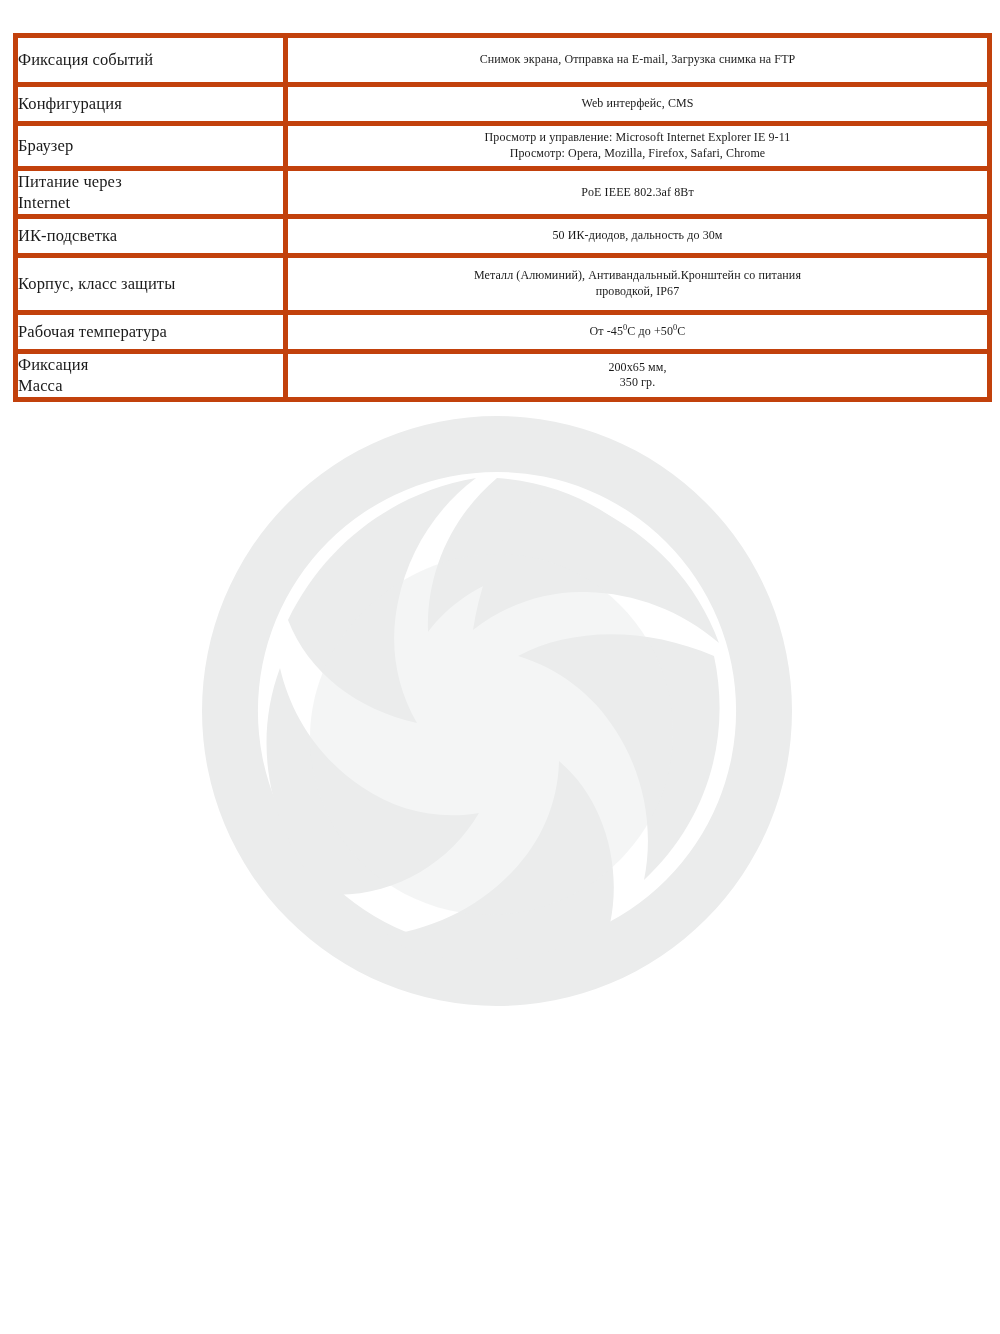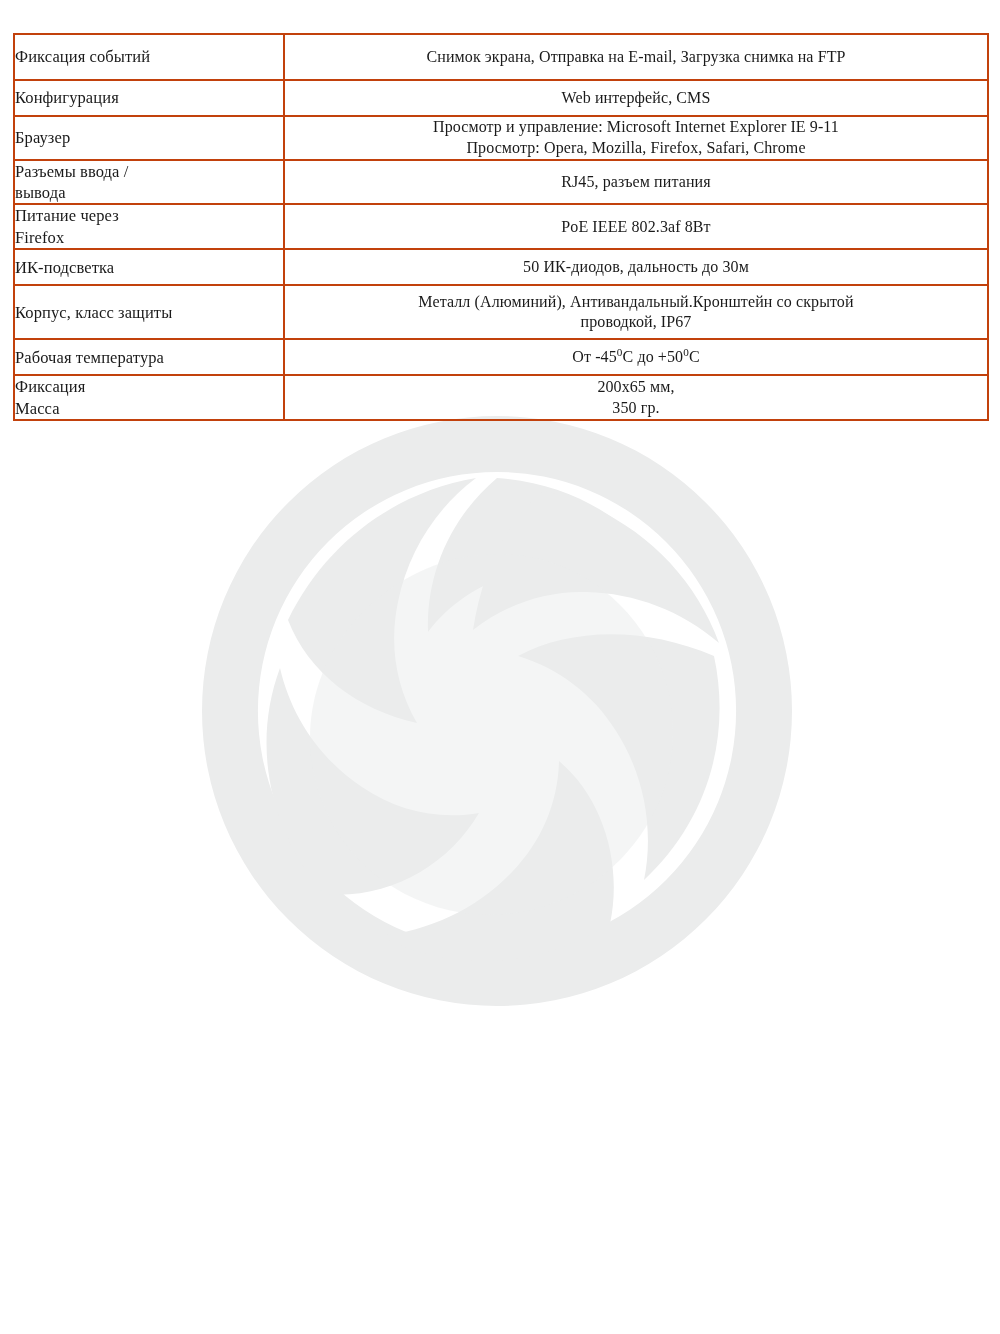--- a/index.html
+++ b/index.html
@@ -45,38 +45,38 @@
     width: 974px;
     border-collapse: collapse;
     table-layout: fixed;
     background: transparent;
   }
 
   #spec-table col.c-param { width: 270px; }
   #spec-table col.c-value { width: 704px; }
 
   #spec-table td {
-    border: 2px solid #c2410c;
+    border: 5px solid #c2410c;
     padding: 0;
     vertical-align: middle;
     background: transparent;
   }
 
   td.param {
     padding: 5px 4px 5px 9px;
     text-align: left;
     font-size: 16.5px;
     line-height: 1.30;
     letter-spacing: 0.1px;
   }
 
   td.value {
     padding: 5px 10px 5px 10px;
     text-align: center;
-    font-size: 16px;
+    font-size: 12px;
     line-height: 1.30;
     letter-spacing: 0.1px;
   }
 
   
   tr.r-h54 td { height: 44px; }
   tr.r-h44 td { height: 34px; }
   tr.r-h62 td { height: 52px; }
   tr.r-h50 td { height: 40px; }
 
@@ -145,46 +145,37 @@
         </tr>
         <tr class="r-h50">
           <td class="param">Браузер</td>
           <td class="value">
             <span class="ln">Просмотр и управление: Microsoft Internet Explorer IE 9-11</span>
             <span class="ln">Просмотр: Opera, Mozilla, Firefox, Safari, Chrome</span>
           </td>
         </tr>
         <tr class="r-h50">
           <td class="param">
-            <span class="ln">Разъемы ввода /</span>
-            <span class="ln">вывода</span>
-          </td>
-          <td class="value">
-            <span class="ln">RJ45, разъем питания</span>
-          </td>
-        </tr>
-        <tr class="r-h50">
-          <td class="param">
             <span class="ln">Питание через</span>
-            <span class="ln">Firefox</span>
+            <span class="ln">Internet</span>
           </td>
           <td class="value">
             <span class="ln">PoE IEEE 802.3af  8Вт</span>
           </td>
         </tr>
         <tr class="r-h44">
           <td class="param">ИК-подсветка</td>
           <td class="value">
             <span class="ln">50 ИК-диодов, дальность до 30м</span>
           </td>
         </tr>
         <tr class="r-h62">
           <td class="param">Корпус, класс защиты</td>
           <td class="value">
-            <span class="ln">Металл (Алюминий), Антивандальный.Кронштейн со скрытой</span>
+            <span class="ln">Металл (Алюминий), Антивандальный.Кронштейн со питания</span>
             <span class="ln">проводкой, IP67</span>
           </td>
         </tr>
         <tr class="r-h44">
           <td class="param">Рабочая температура</td>
           <td class="value">От -45<sup class="deg">0</sup>С до +50<sup class="deg">0</sup>С</td>
         </tr>
         <tr class="r-h50">
           <td class="param">
             <span class="ln">Фиксация</span>

